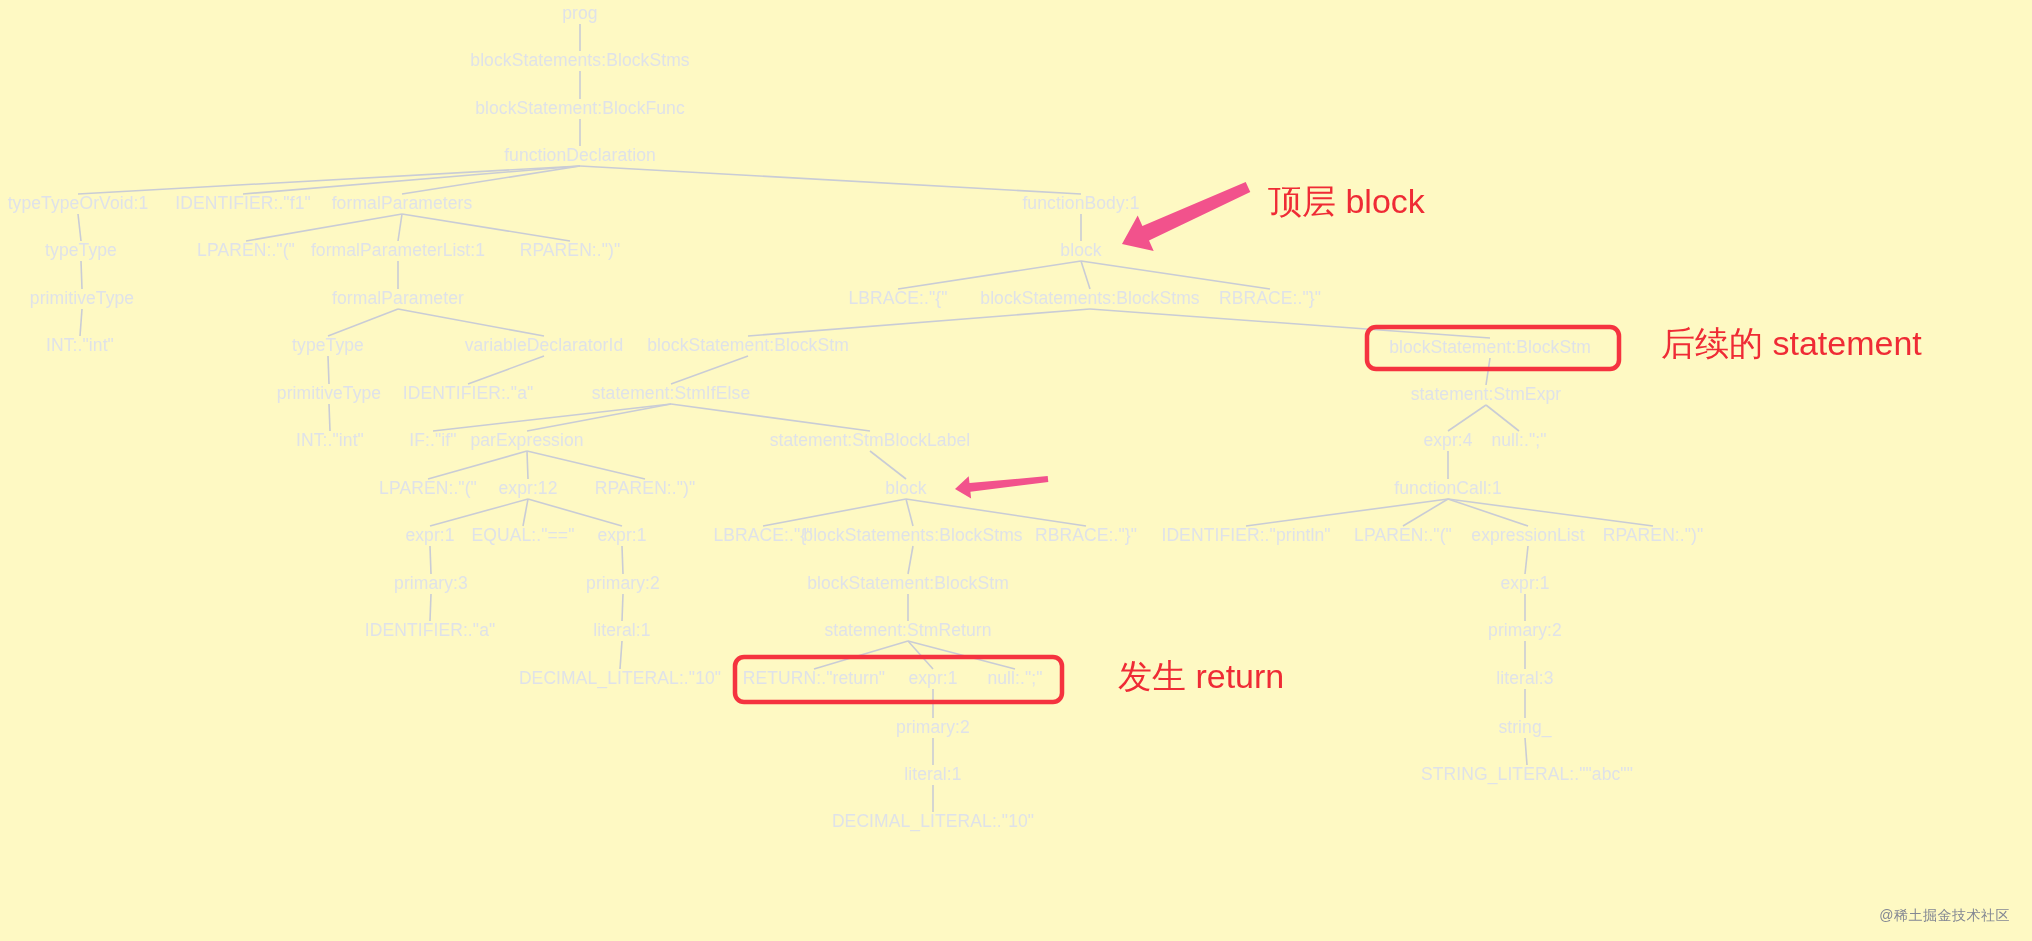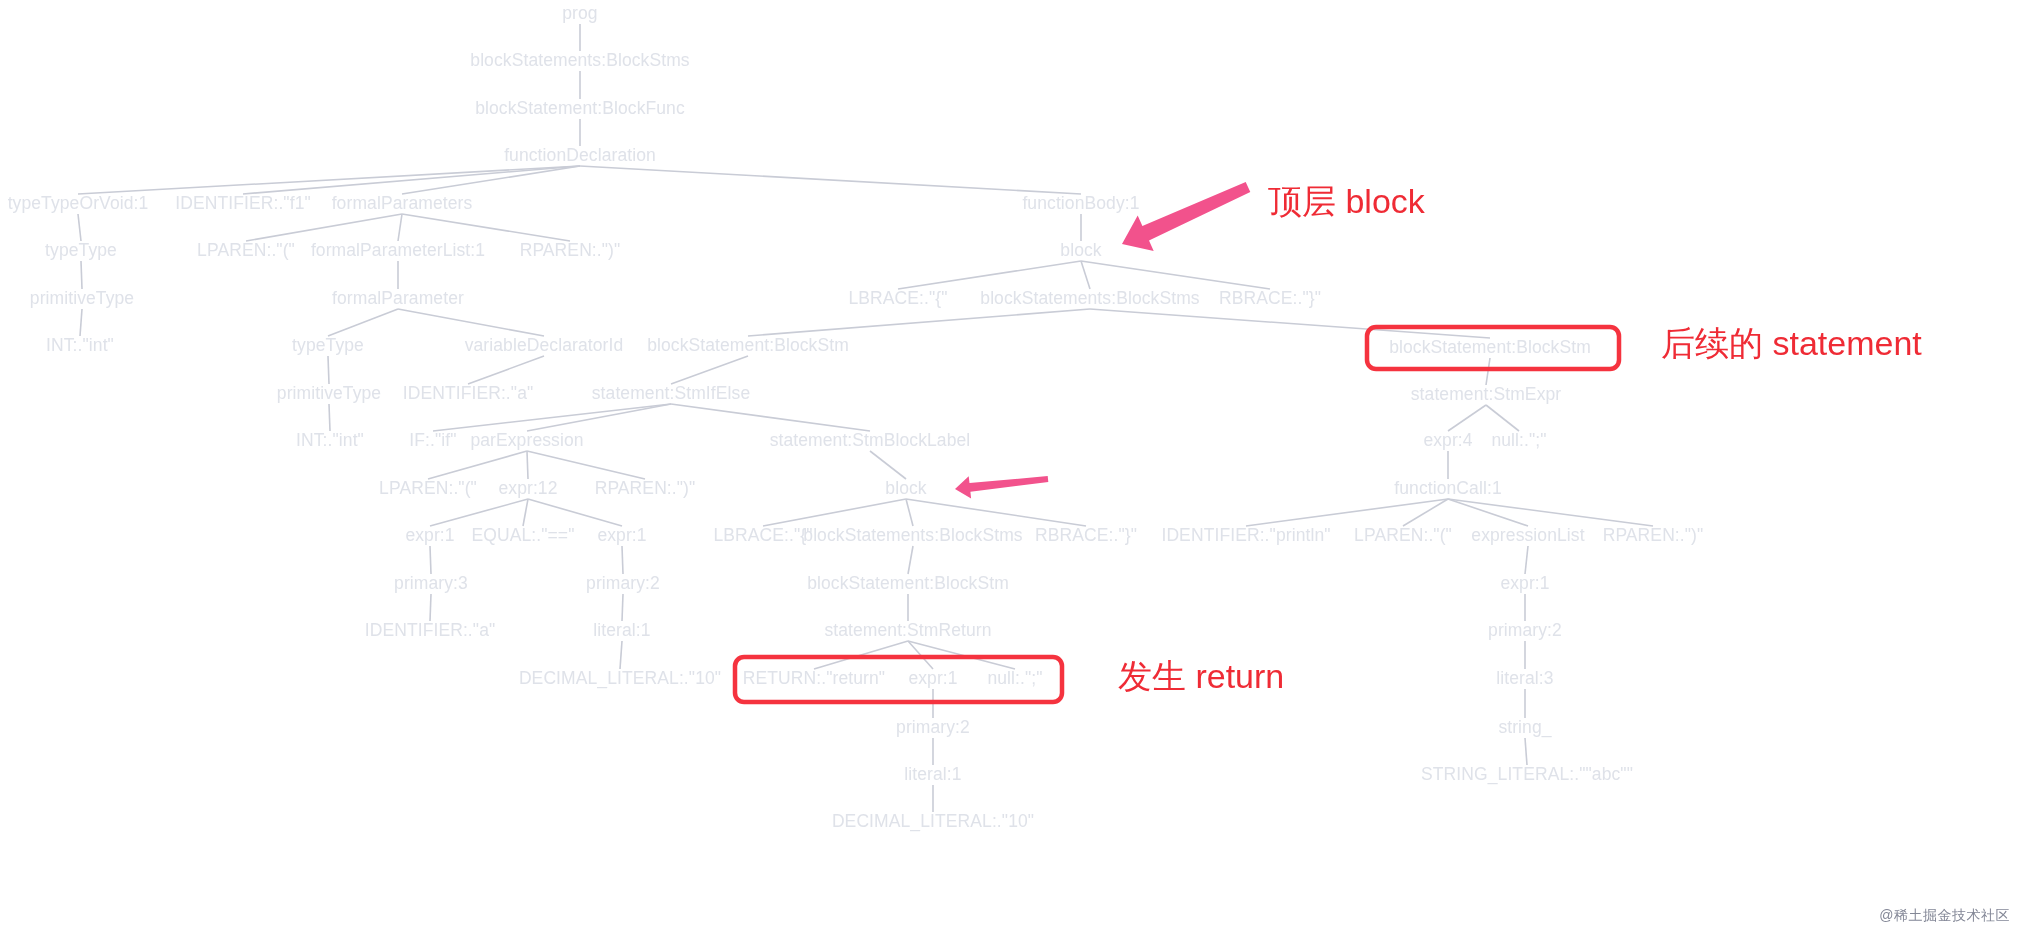--- a/index.html
+++ b/index.html
@@ -4,21 +4,21 @@
 <style>
   html, body {
     margin: 0;
     padding: 0;
     background: #3d414f;
   }
   #stage {
     position: relative;
     width: 2032px;
     height: 941px;
-    background: #ffffff;
+    background: #fef9c3;
     overflow: hidden;
     font-family: "Liberation Sans", "DejaVu Sans", sans-serif;
   }
   #tree-svg {
     position: absolute;
     left: 0;
     top: 0;
     width: 2032px;
     height: 941px;
   }

